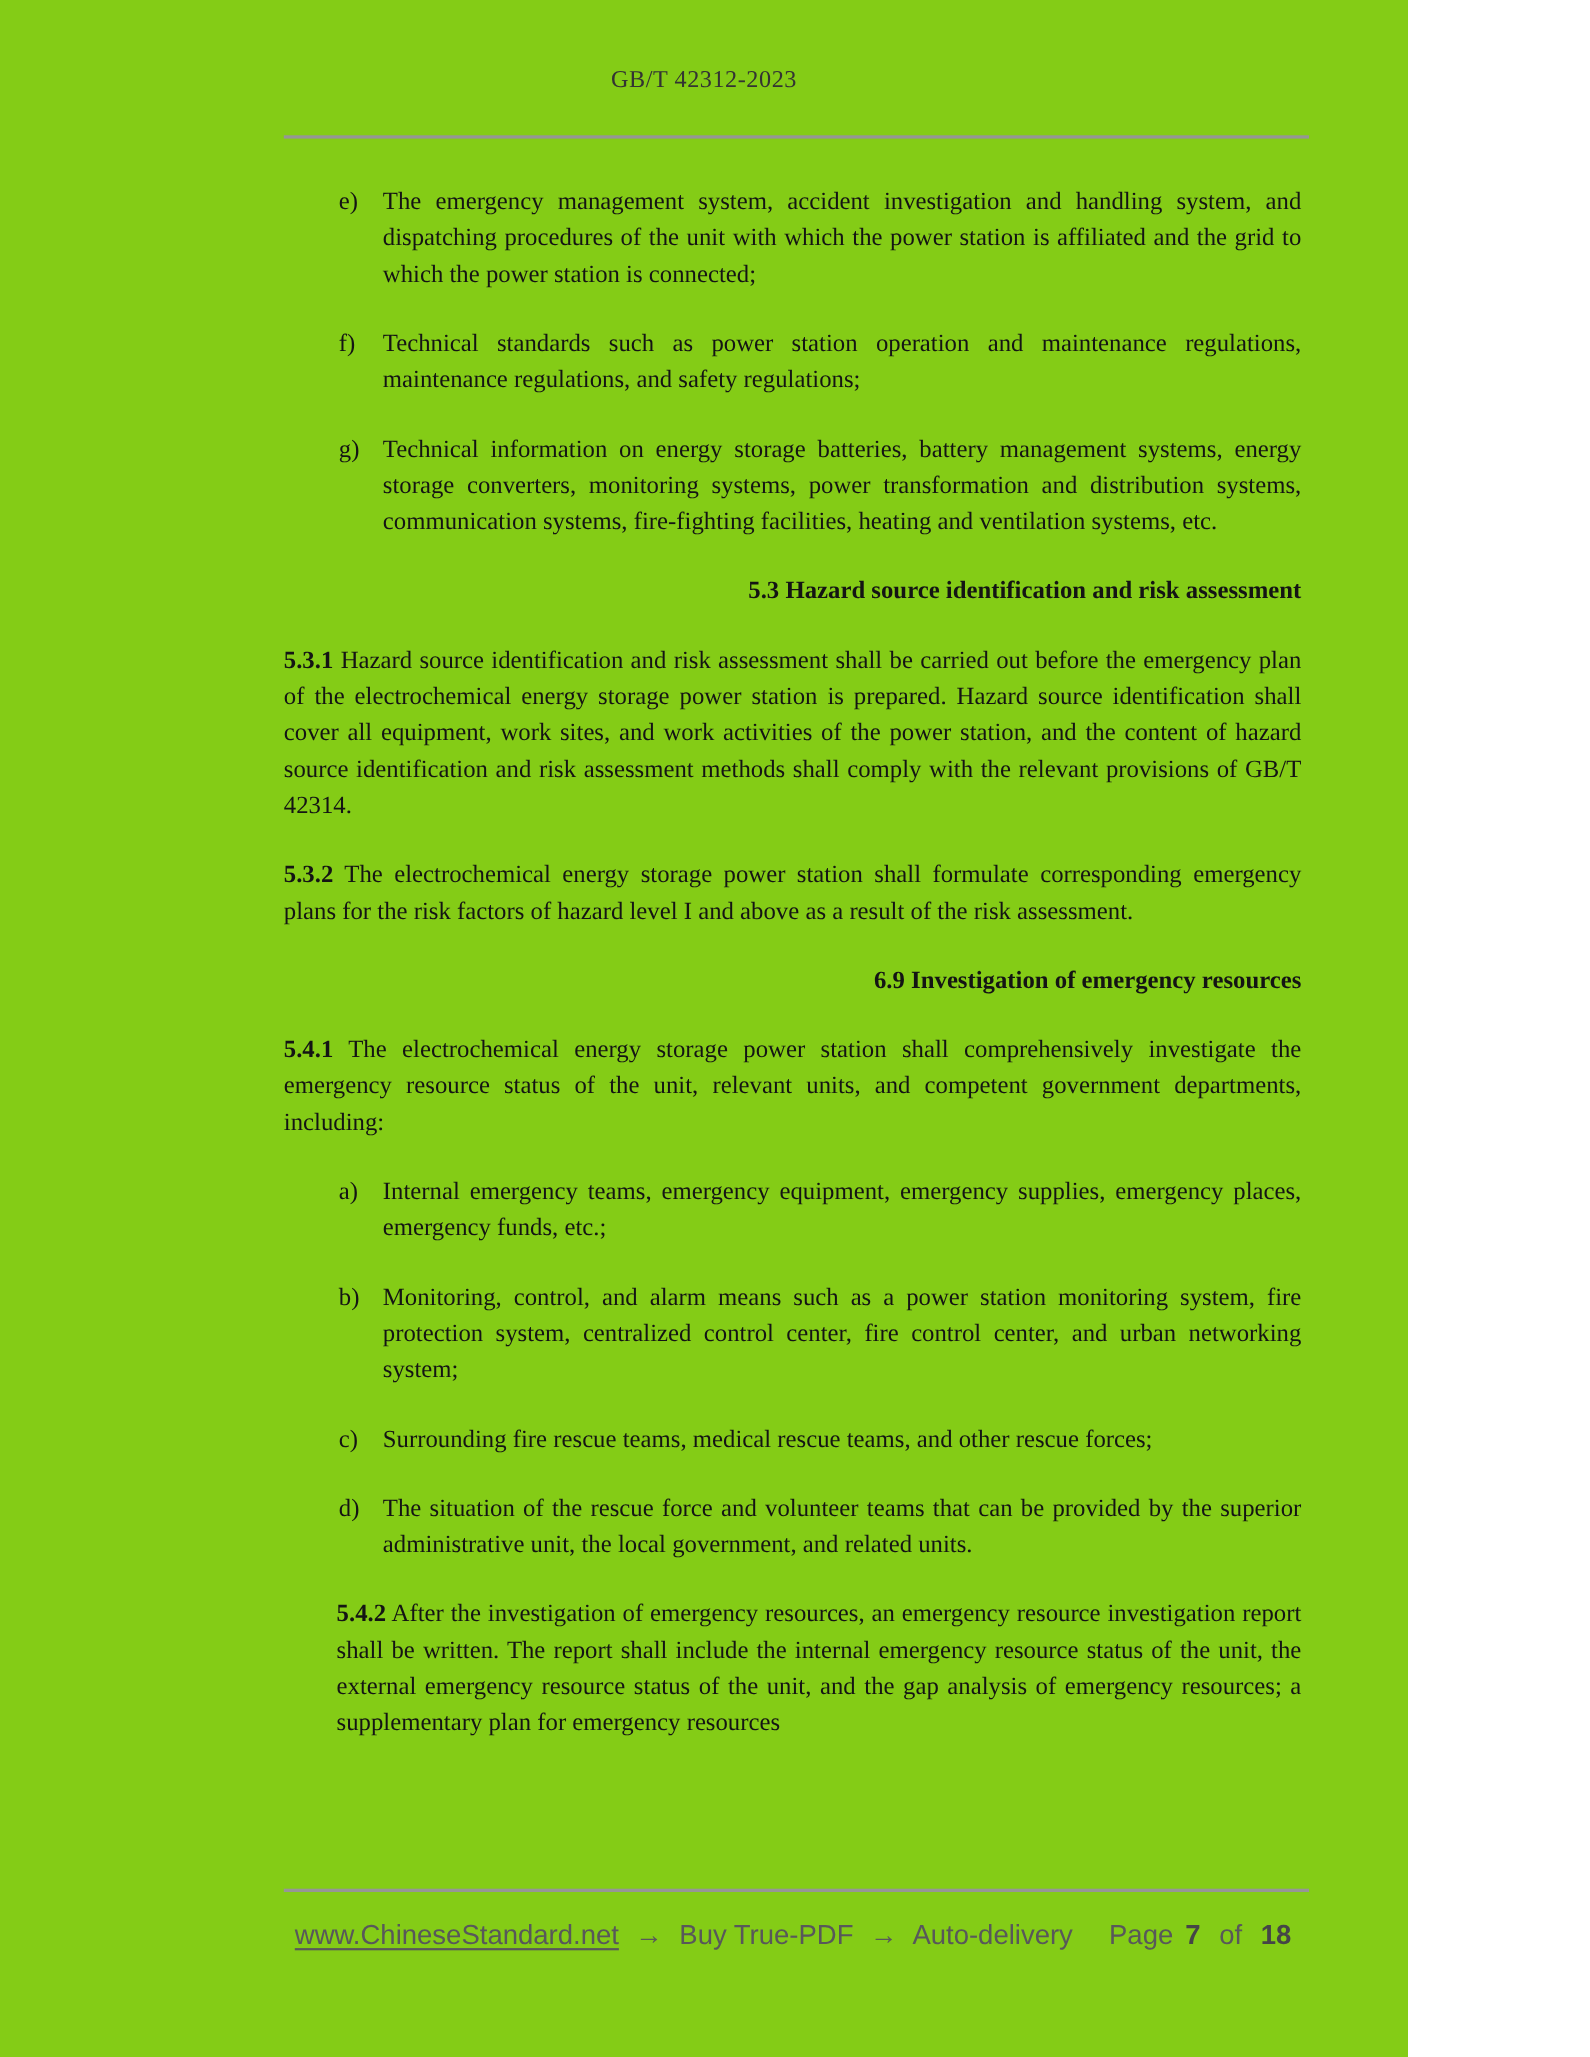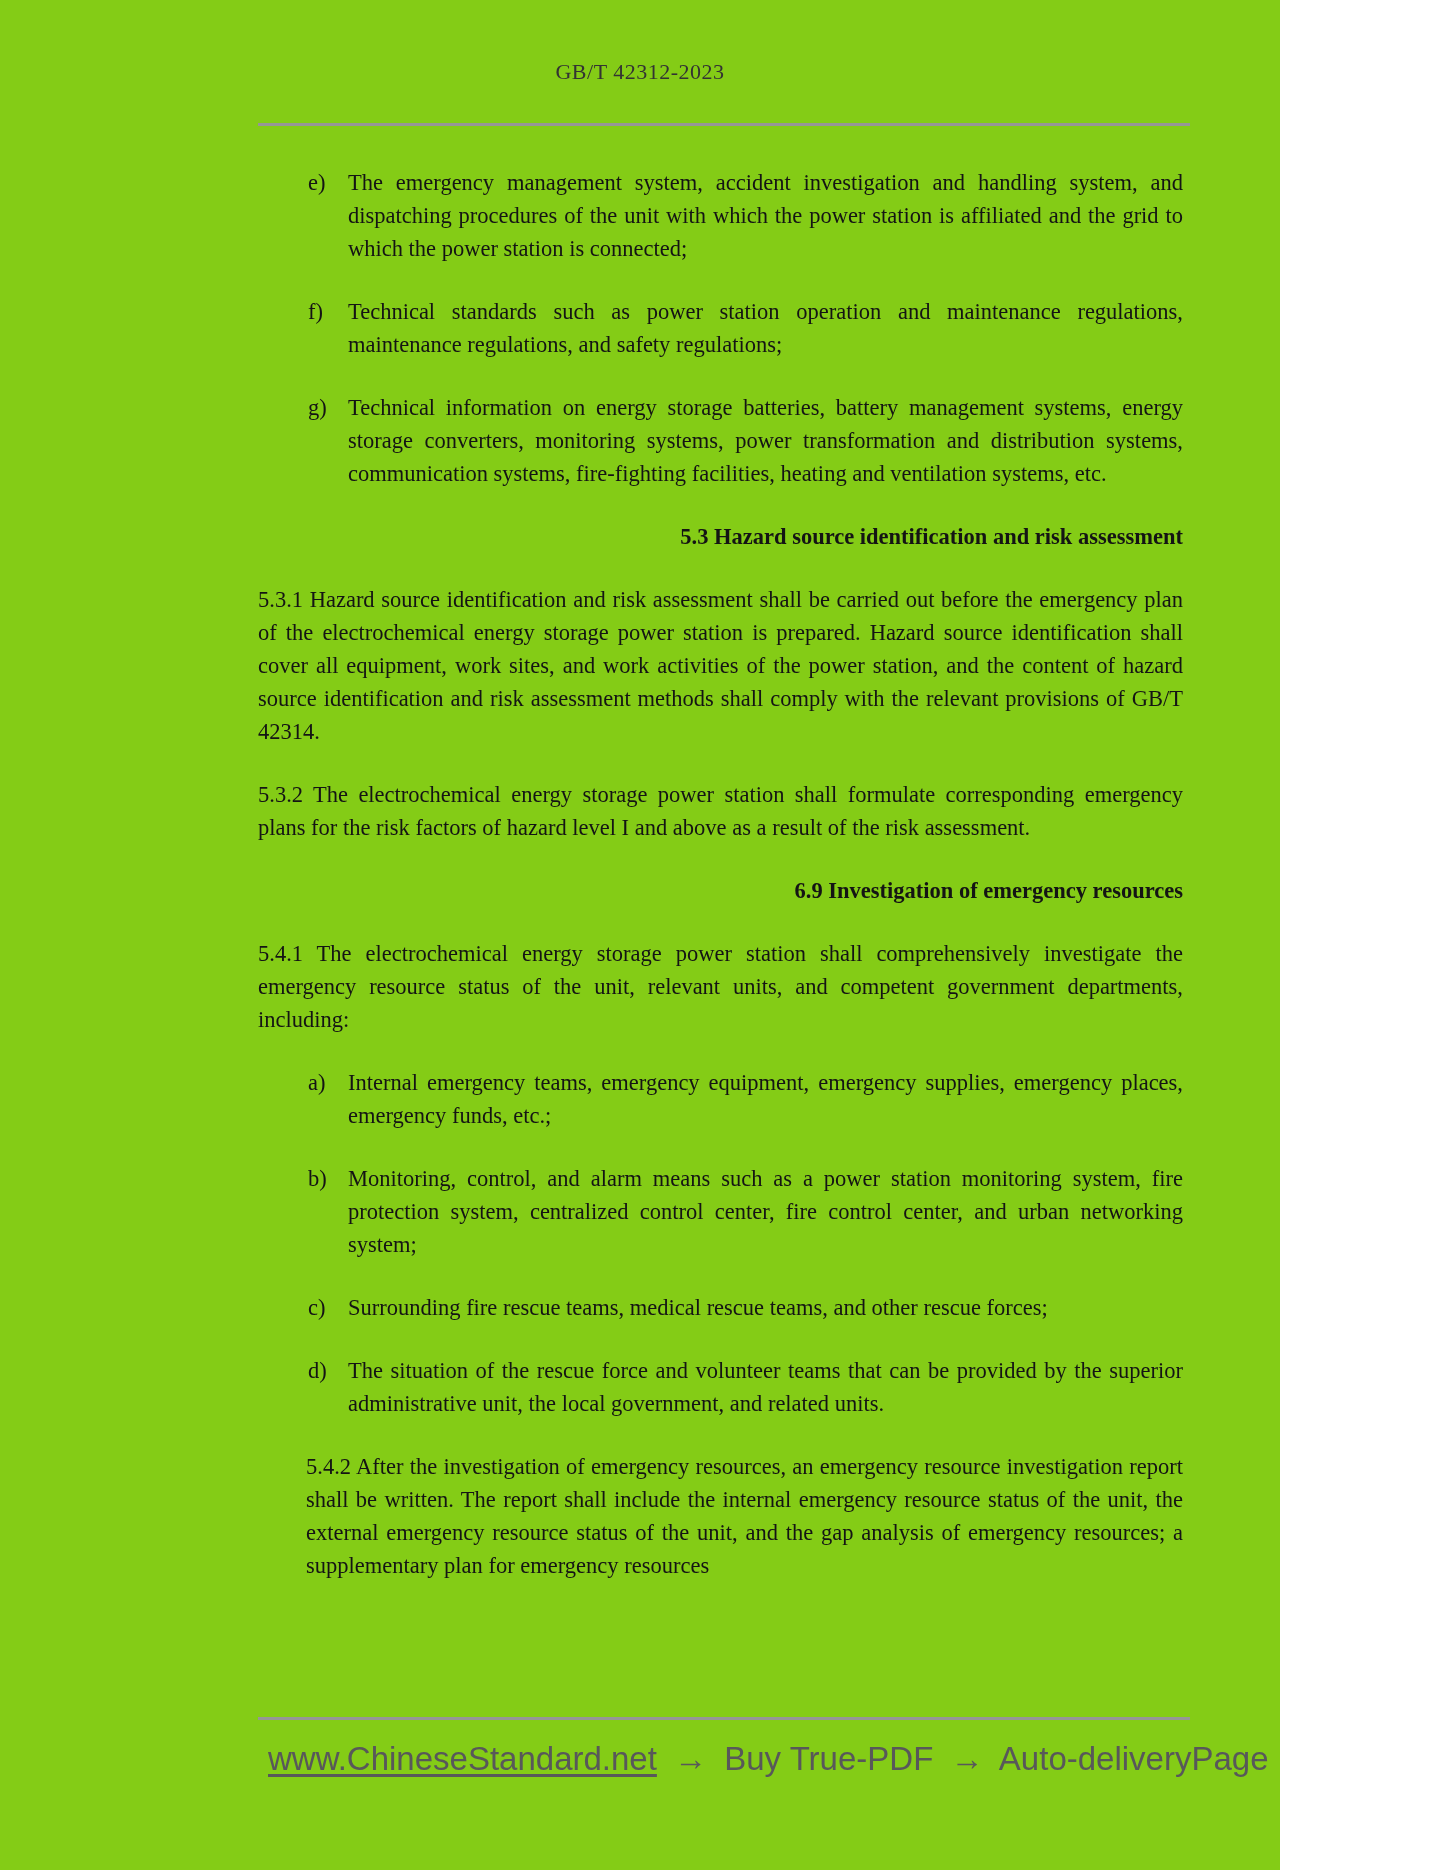--- a/index.html
+++ b/index.html
@@ -37,21 +37,21 @@
     position: absolute;
     top: 166px;
     left: 258px;
     width: 925px;
     font-size: 22.5px;
     line-height: 33px;
   }
   .block { margin: 0 0 30px 0; }
   .block:last-child { margin-bottom: 0; margin-left: 48px; }
   .paragraph { text-align: justify; }
-  .paragraph .lead { font-weight: normal; }
+  .paragraph .lead { font-weight: bold; }
   .list-item {
     position: relative;
     padding-left: 90px;
     text-align: justify;
   }
   .list-item .marker {
     position: absolute;
     left: 50px;
     top: 0;
   }
@@ -64,21 +64,21 @@
   }
   .doc-footer {
     position: absolute;
     top: 1744px;
     left: 268px;
     width: 910px;
     display: flex;
     justify-content: space-between;
     align-items: baseline;
     font-family: "Liberation Sans", "DejaVu Sans", sans-serif;
-    font-size: 33px;
+    font-size: 25px;
     line-height: 30px;
     color: #58585a;
   }
   .footer-left { white-space: nowrap; }
   .footer-url {
     color: #58585a;
     text-decoration: underline;
     text-underline-offset: 4px;
   }
   .footer-arrow { margin: 0 8px; }

